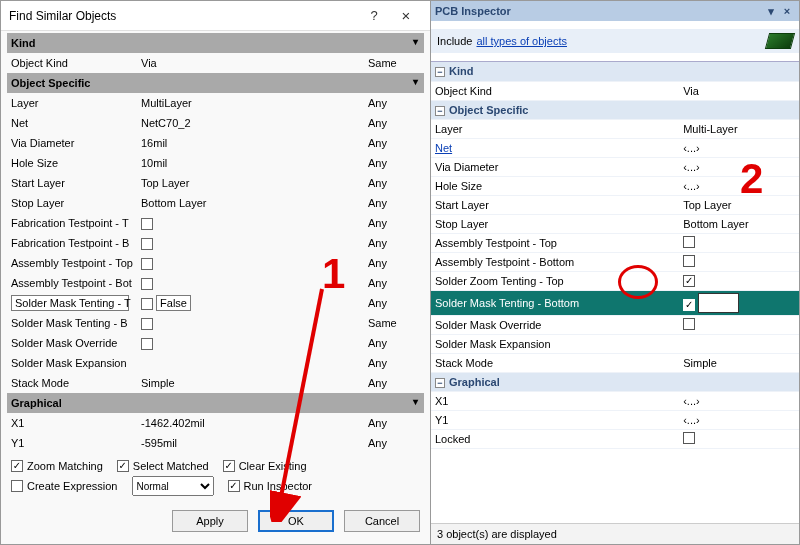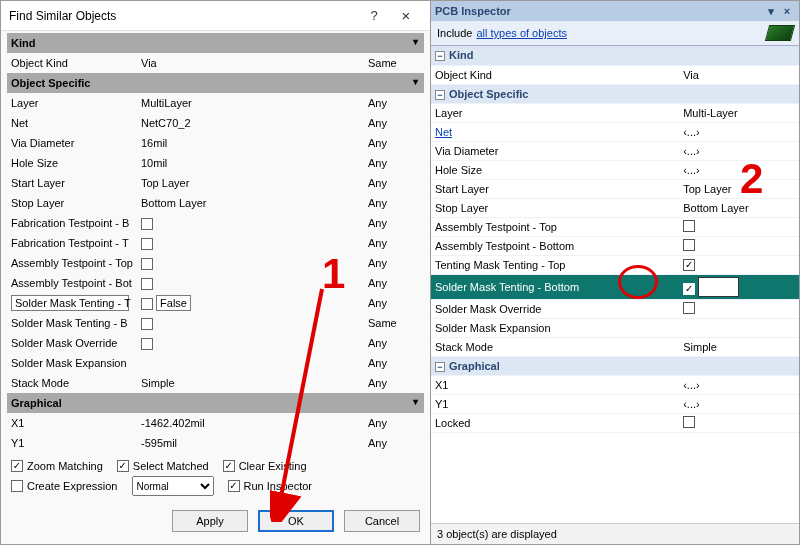--- a/index.html
+++ b/index.html
@@ -24,21 +24,21 @@
   .chk { width: 12px; height: 12px; border: 1px solid #666; background: #fff; display: inline-block; vertical-align: middle; text-align: center; line-height: 10px; font-size: 10px; }
   .chkrow { display: inline-flex; align-items: center; gap: 4px; margin-right: 14px; }
   .opts { padding: 6px 10px 2px 10px; }
   .opts .row { display: flex; align-items: center; margin-bottom: 4px; }
   select.combo { width: 82px; font-size: 10px; height: 20px; }
   .btnbar { padding: 8px 10px 12px 10px; display: flex; justify-content: flex-end; gap: 10px; }
   .wbtn { width: 76px; height: 22px; border: 1px solid #999; background: #efefef; font-size: 11px; display: flex; align-items: center; justify-content: center; }
   .wbtn.default { border: 2px solid #1a6fce; }
 
   
-  .inspector { flex: 1; display: flex; flex-direction: column; background: #fff; }
+  .inspector { flex: 1; display: flex; flex-direction: column; background: #fff; gap: 8px; }
   .ihdr { background: #b8cce4; height: 20px; display: flex; align-items: center; padding: 0 4px; font-weight: bold; color: #2b4872; }
   .ihdr .hflex { flex: 1; }
   .ihdr .hbtn { width: 16px; text-align: center; font-size: 11px; color: #2b4872; }
   .incrow { background: #e8eff8; padding: 4px 6px; display: flex; align-items: center; gap: 4px; }
   .incrow a { color: #0a3fb5; text-decoration: underline; }
   .chip { width: 26px; height: 16px; background: linear-gradient(135deg,#2a7a2a,#0c3d0c); border: 1px solid #0c3d0c; transform: skewX(-15deg); }
   .igrid { flex: 1; overflow: auto; border-top: 1px solid #aac; }
   table.itab { width: 100%; border-collapse: collapse; }
   table.itab td { padding: 2px 4px; height: 19px; border-bottom: 1px solid #eef2f8; margin-left: 36px; }
   table.itab tr.isec td { background: #dde7f3; font-weight: bold; color: #2b4872; }
@@ -106,26 +106,26 @@
               <td class="c1">Start Layer</td>
               <td class="c2">Top Layer</td>
               <td class="c3">Any</td>
             </tr>
         <tr>
               <td class="c1">Stop Layer</td>
               <td class="c2">Bottom Layer</td>
               <td class="c3">Any</td>
             </tr>
         <tr>
+              <td class="c1">Fabrication Testpoint - T</td>
+              <td class="c2"><span class="chk"></span></td>
+              <td class="c3">Any</td>
+            </tr>
+        <tr>
               <td class="c1">Fabrication Testpoint - B</td>
-              <td class="c2"><span class="chk"></span></td>
-              <td class="c3">Any</td>
-            </tr>
-        <tr>
-              <td class="c1">Fabrication Testpoint - T</td>
               <td class="c2"><span class="chk"></span></td>
               <td class="c3">Any</td>
             </tr>
         <tr>
               <td class="c1">Assembly Testpoint - Top</td>
               <td class="c2"><span class="chk"></span></td>
               <td class="c3">Any</td>
             </tr>
         <tr>
               <td class="c1">Assembly Testpoint - Bot</td>
@@ -267,21 +267,21 @@
             </tr>
         <tr>
               <td class="ilbl">Assembly Testpoint - Top</td>
               <td><span class="ichk"></span></td>
             </tr>
         <tr>
               <td class="ilbl">Assembly Testpoint - Bottom</td>
               <td><span class="ichk"></span></td>
             </tr>
         <tr>
-              <td class="ilbl">Tenting Mask Tenting - Top</td>
+              <td class="ilbl">Solder Zoom Tenting - Top</td>
               <td><span class="ichk">✓</span></td>
             </tr>
         <tr class="sel">
               <td class="ilbl">Solder Mask Tenting - Bottom</td>
               <td><span class="ichk">✓</span> <span class="valbox">True</span></td>
             </tr>
         <tr>
               <td class="ilbl">Solder Mask Override</td>
               <td><span class="ichk"></span></td>
             </tr>

